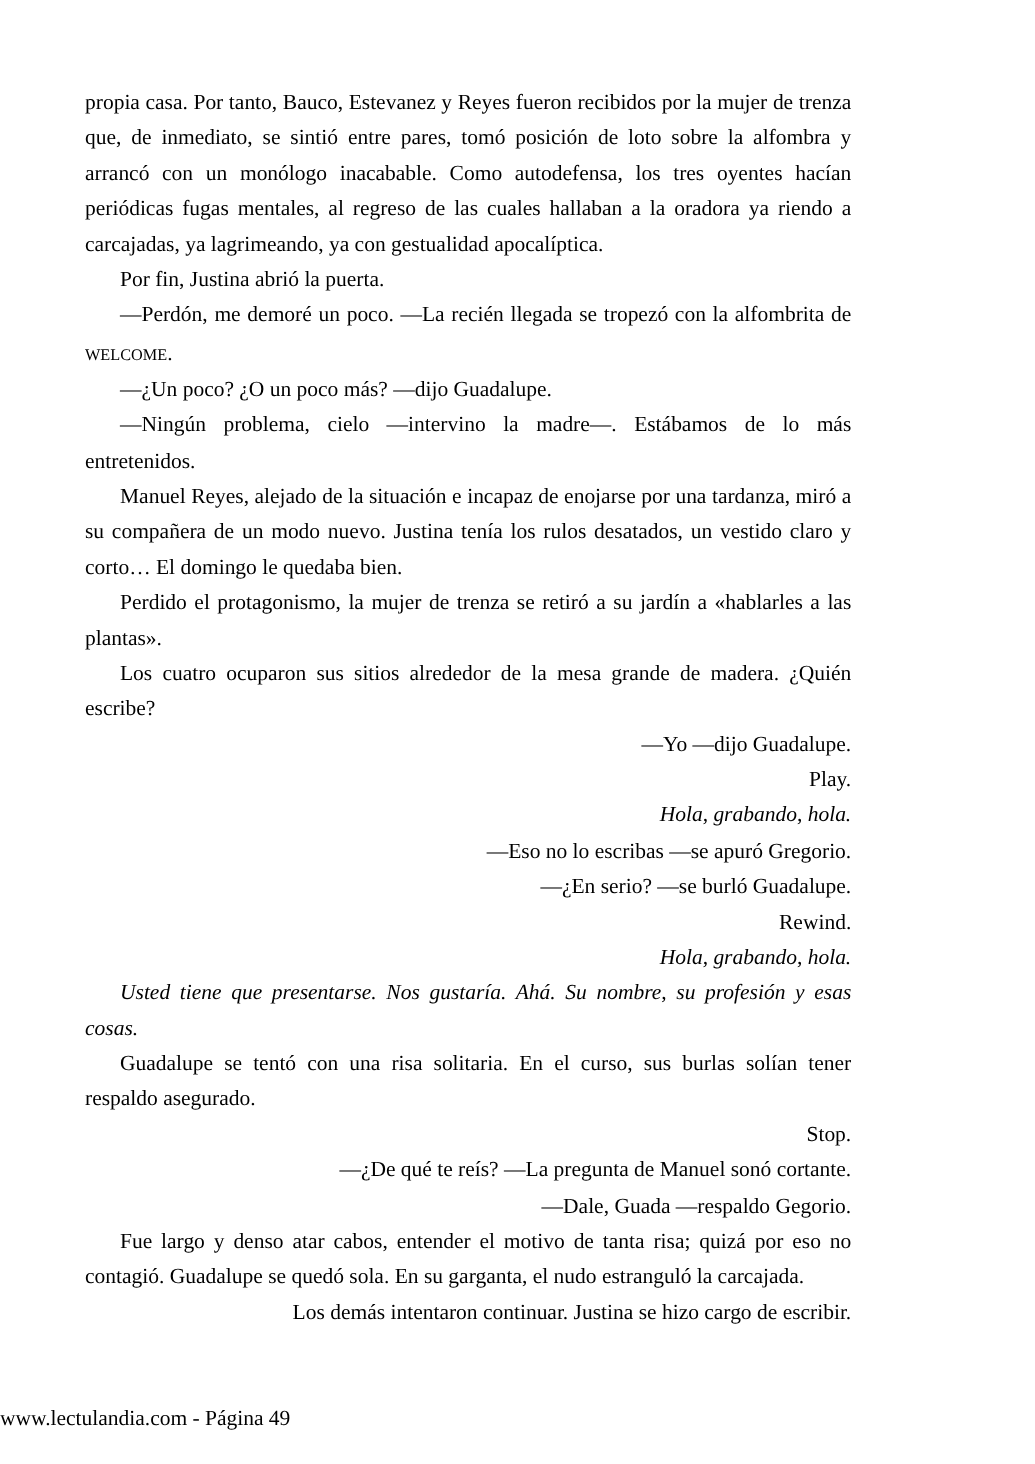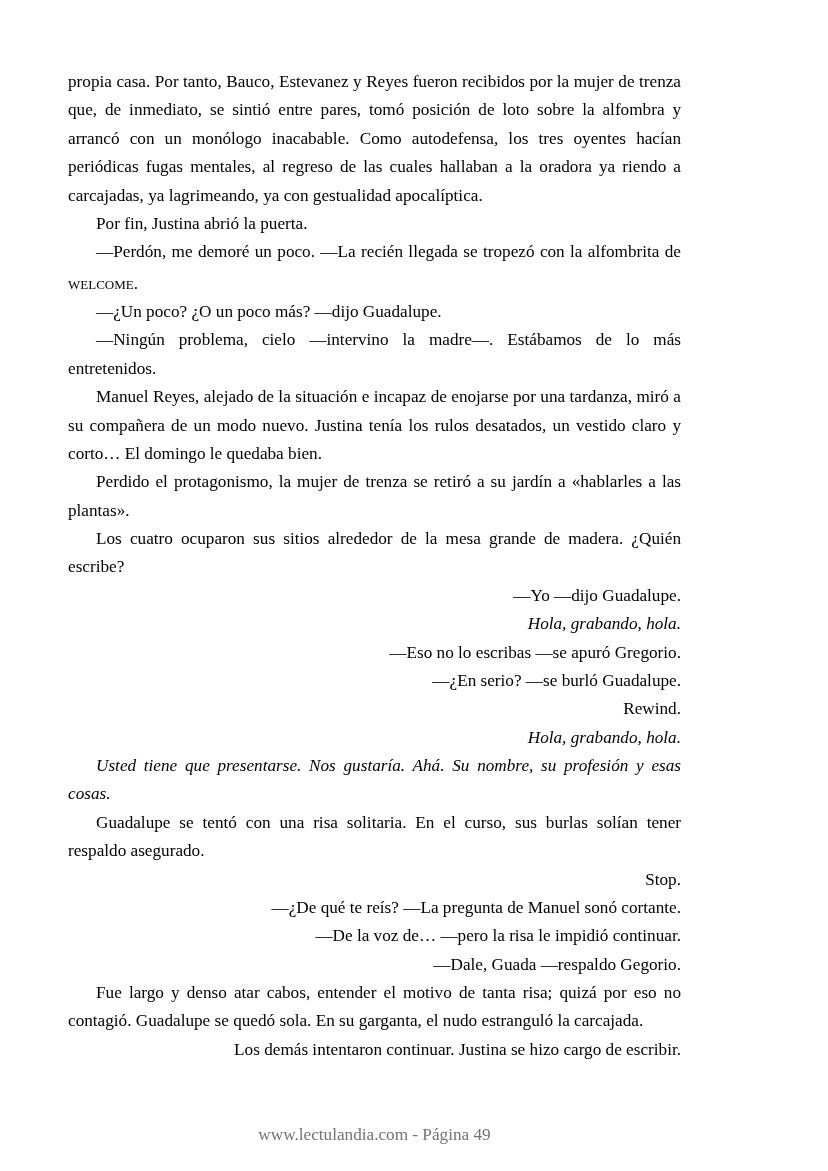--- a/index.html
+++ b/index.html
@@ -42,23 +42,23 @@
     font-size: 19px;
   }
   .italic {
     font-style: italic;
   }
   .footer {
     position: absolute;
     left: 0;
     right: 0;
     bottom: 26px;
-    text-align: center;
+    text-align: left;
     font-size: 17.2px;
-    color: #737373;
+    color: #000000;
   }
 </style>
 </head>
 <body>
 
 <div class="page">
 
   <div class="body-text">
 
     <p class="para noindent">propia casa. Por tanto, Bauco, Estevanez y Reyes fueron recibidos por la mujer de trenza que, de inmediato, se sintió entre pares, tomó posición de loto sobre la alfombra y arrancó con un monólogo inacabable. Como autodefensa, los tres oyentes hacían periódicas fugas mentales, al regreso de las cuales hallaban a la oradora ya riendo a carcajadas, ya lagrimeando, ya con gestualidad apocalíptica.</p>
@@ -72,40 +72,40 @@
     <p class="para">—Ningún problema, cielo —intervino la madre—. Estábamos de lo más entretenidos.</p>
 
     <p class="para">Manuel Reyes, alejado de la situación e incapaz de enojarse por una tardanza, miró a su compañera de un modo nuevo. Justina tenía los rulos desatados, un vestido claro y corto… El domingo le quedaba bien.</p>
 
     <p class="para">Perdido el protagonismo, la mujer de trenza se retiró a su jardín a «hablarles a las plantas».</p>
 
     <p class="para">Los cuatro ocuparon sus sitios alrededor de la mesa grande de madera. ¿Quién escribe?</p>
 
     <p class="para last-left">—Yo —dijo Guadalupe.</p>
 
+    <p class="para last-left">Play.</p>
 
     <p class="para last-left italic">Hola, grabando, hola.</p>
 
     <p class="para last-left">—Eso no lo escribas —se apuró Gregorio.</p>
 
     <p class="para last-left">—¿En serio? —se burló Guadalupe.</p>
 
     <p class="para last-left">Rewind.</p>
 
     <p class="para last-left italic">Hola, grabando, hola.</p>
 
     <p class="para italic">Usted tiene que presentarse. Nos gustaría. Ahá. Su nombre, su profesión y esas cosas.</p>
 
     <p class="para">Guadalupe se tentó con una risa solitaria. En el curso, sus burlas solían tener respaldo asegurado.</p>
 
     <p class="para last-left">Stop.</p>
 
     <p class="para last-left">—¿De qué te reís? —La pregunta de Manuel sonó cortante.</p>
 
-    <p class="para last-left">—De la voz de… —pero la risa le impidió continuar.</p>
 
     <p class="para last-left">—Dale, Guada —respaldo Gegorio.</p>
 
     <p class="para">Fue largo y denso atar cabos, entender el motivo de tanta risa; quizá por eso no contagió. Guadalupe se quedó sola. En su garganta, el nudo estranguló la carcajada.</p>
 
 
     <p class="para last-left">Los demás intentaron continuar. Justina se hizo cargo de escribir.</p>
 
   </div>
 

